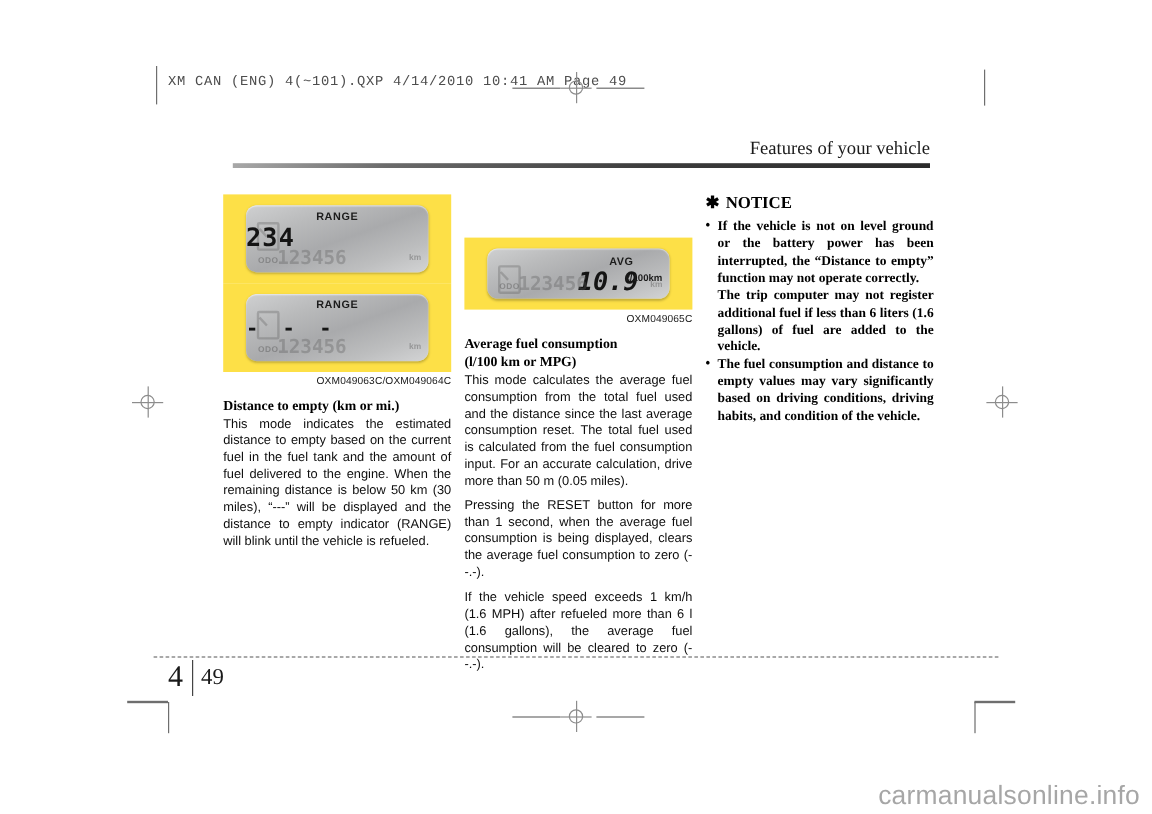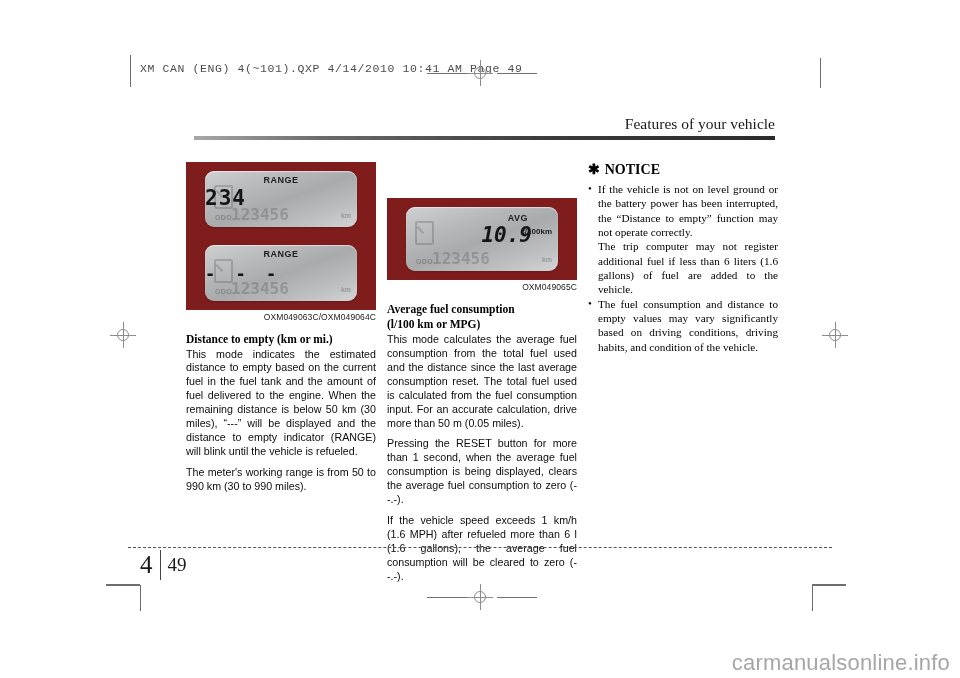--- a/index.html
+++ b/index.html
@@ -90,21 +90,21 @@
     top: 0;
     width: 190px;
   }
   .col-1 { left: 0px; }
   .col-2 { left: 201px; }
   .col-3 { left: 402px; }
 
   
   .figure { position: relative; }
   .fig-plate {
-    background: #7f1d1d;
+    background: #fde047;
     padding: 9px 0 9px 0;
     display: block;
   }
   .fig-plate + .fig-plate { margin-top: 0; }
   .fig-caption {
     font-family: "Liberation Sans", sans-serif;
     font-size: 8.5px;
     color: #1a1a1a;
     text-align: right;
     margin-top: 2px;
@@ -117,21 +117,21 @@
     width: 152px;
     height: 56px;
     margin: 0 auto;
     border-radius: 9px;
     background: linear-gradient(160deg, #cfd0d1 0%, #b9babb 28%, #a9aaac 52%, #bdbebf 78%, #d3d4d5 100%);
     box-shadow: inset 0 1px 1px rgba(255,255,255,.55), 0 1px 2px rgba(0,0,0,.22);
     overflow: hidden;
   }
   .lcd-big {
     width: 152px;
-    height: 64px;
+    height: 42px;
   }
   .lcd .label {
     position: absolute;
     top: 4px;
     left: 0; right: 0;
     text-align: center;
     font-size: 9px;
     font-weight: bold;
     color: #1c1c1c;
     letter-spacing: .5px;
@@ -264,21 +264,21 @@
   ul.notice-list {
     margin: 0;
     padding: 0;
     list-style: none;
     font-family: "Liberation Serif", serif;
   }
   ul.notice-list > li {
     position: relative;
     padding-left: 10px;
     font-size: 11.2px;
-    font-weight: normal;
+    font-weight: bold;
     line-height: 1.28;
     color: #000;
     text-align: justify;
     margin-bottom: 0px;
   }
   ul.notice-list > li:before {
     content: "\2022";
     position: absolute;
     left: 0;
     top: -1px;
@@ -401,21 +401,20 @@
           <div class="odo-unit">km</div>
         </div>
       </div>
       <div class="fig-caption">OXM049063C/OXM049064C</div>
     </div>
 
     <div style="height:11px"></div>
 
     <div class="sec-head">Distance to empty (km or mi.)</div>
     <p class="body">This mode indicates the estimated distance to empty based on the current fuel in the fuel tank and the amount of fuel delivered to the engine. When the remaining distance is below 50 km (30 miles), “---” will be displayed and the distance to empty indicator (RANGE) will blink until the vehicle is refueled.</p>
-    <p class="body">The meter's working range is from 50 to 990 km (30 to 990 miles).</p>
   </div>
 
   <div class="col col-2">
 
     <div class="figure" style="padding-top:36px;">
       <div class="fig-plate">
         <div class="lcd lcd-big">
           <div class="fuel-icon"></div>
           <div class="label-right">AVG</div>
           <div class="digits-right">10.9</div>

